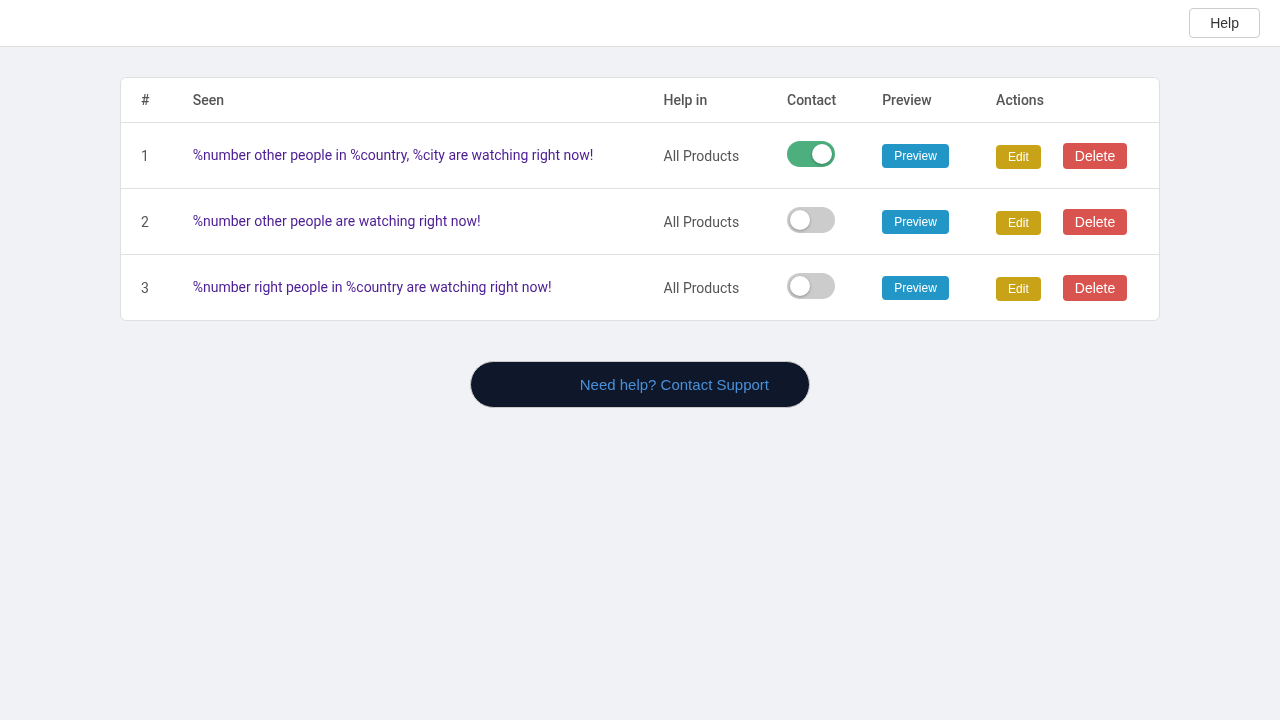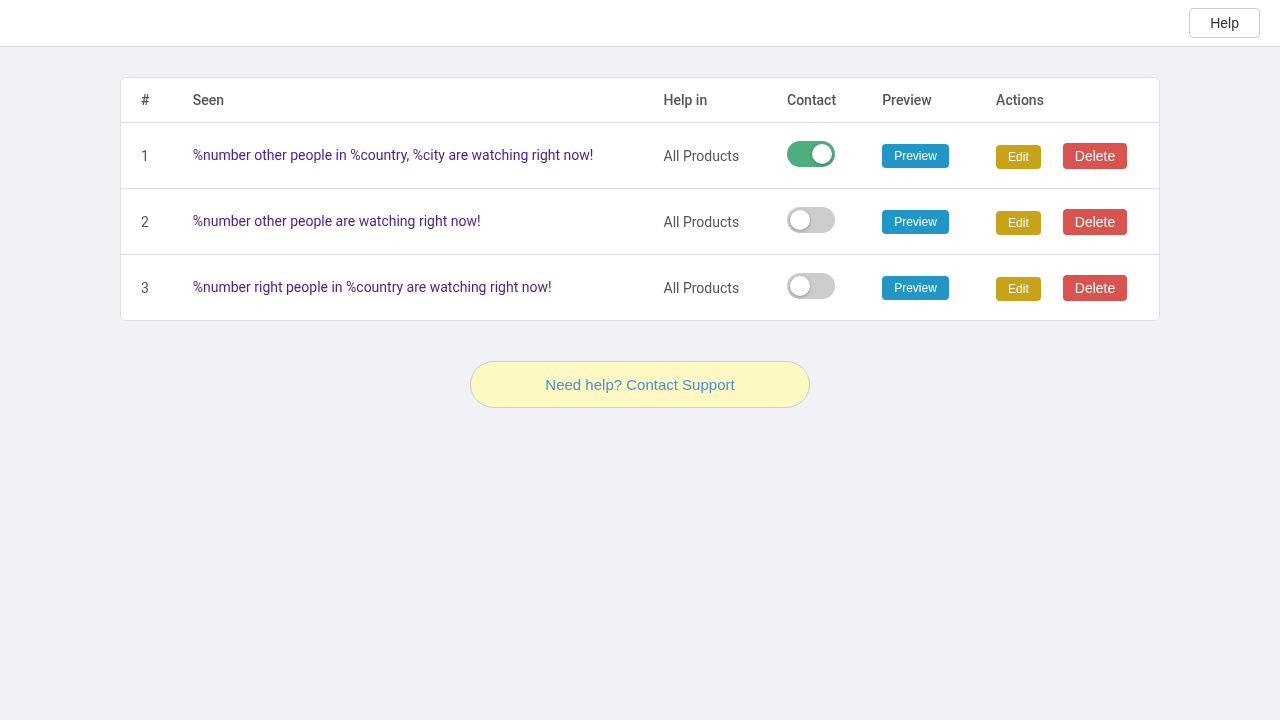--- a/index.html
+++ b/index.html
@@ -165,29 +165,29 @@
       border: none;
       padding: 5px 12px;
       border-radius: 4px;
       font-size: 14px;
       cursor: pointer;
     }
 
     .support-btn {
       display: block;
       margin: 40px auto 0;
-      background: #fef9c3;
+      background: #0f172a;
       border: 1px solid #ccc;
       border-radius: 30px;
       padding: 14px 40px;
       font-size: 15px;
       color: #4a90d9;
       cursor: pointer;
       width: 340px;
-      text-align: center;
+      text-align: right;
     }
   </style>
 </head>
 <body>
 
 <div class="header">
   <button class="help-button">Help</button>
 </div>
 
 <div class="main-content">

